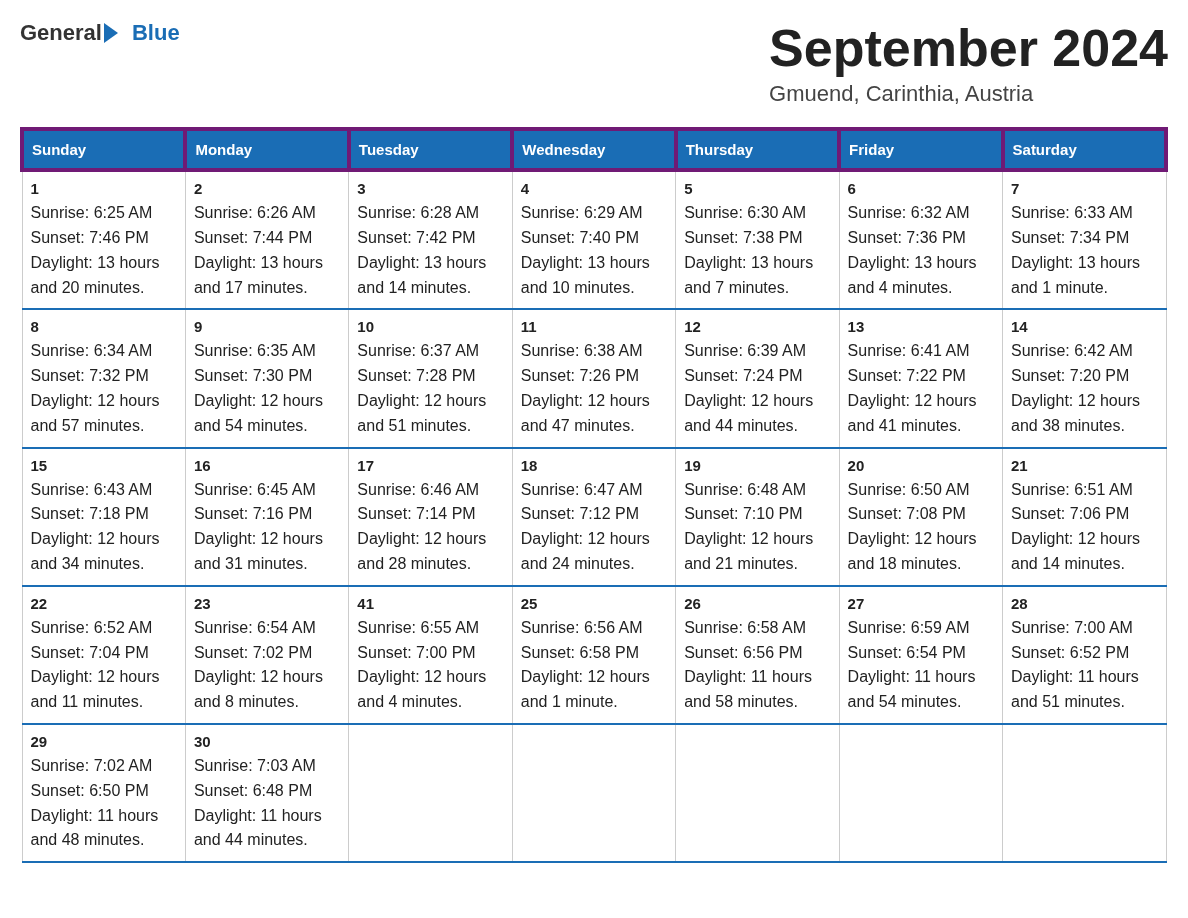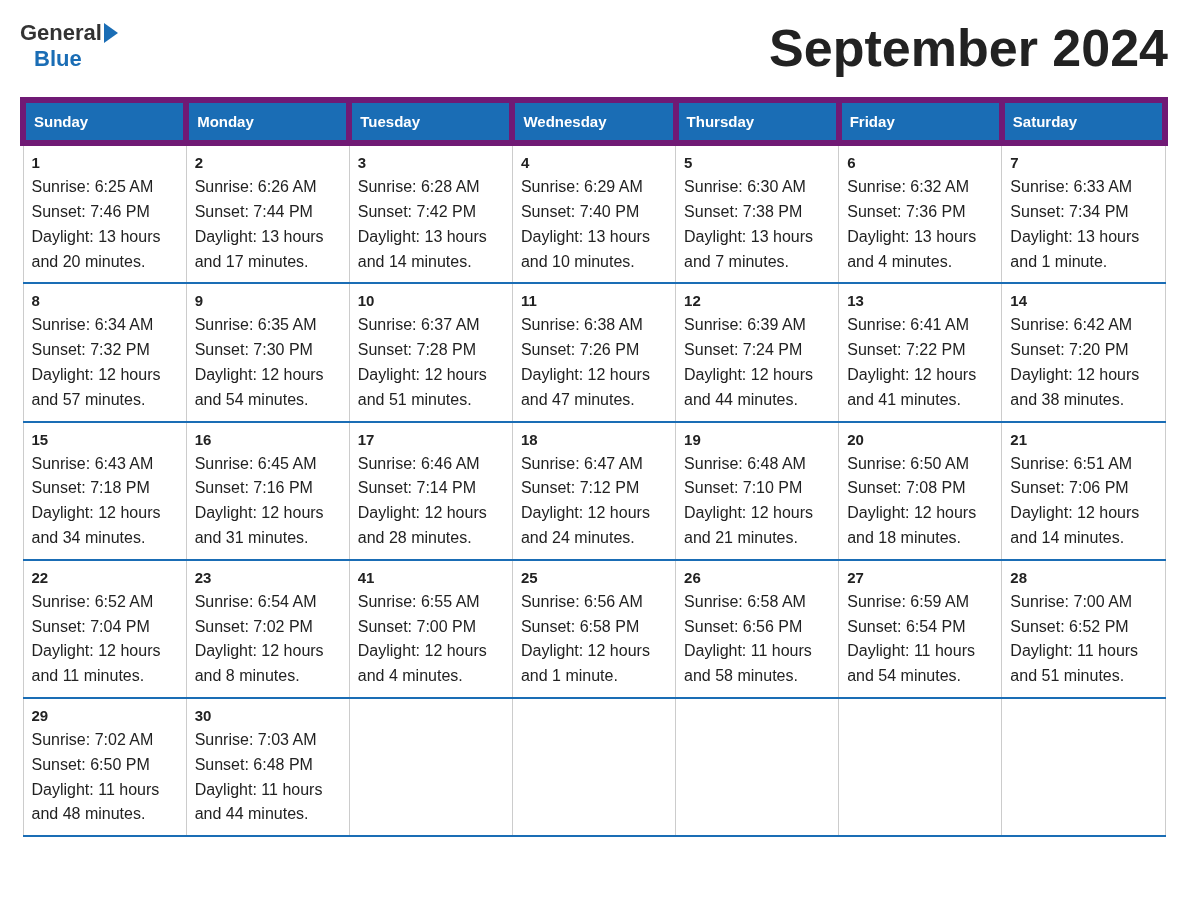--- a/index.html
+++ b/index.html
@@ -25,21 +25,21 @@
       width: 0;
       height: 0;
       border-left: 14px solid #1a6db5;
       border-top: 10px solid transparent;
       border-bottom: 10px solid transparent;
       display: inline-block;
       margin-left: 2px;
     }
     .logo-wrapper {
       display: flex;
-      flex-direction: column;
+      flex-direction: row;
     }
     .logo-line1 {
       display: flex;
       align-items: center;
     }
     .logo-line2 {
       color: #1a6db5;
       font-size: 22px;
       font-weight: bold;
       margin-left: 14px;
@@ -65,21 +65,21 @@
     }
     thead tr {
       background-color: #1a6db5;
       color: #fff;
     }
     thead th {
       padding: 10px 8px;
       font-size: 15px;
       font-weight: bold;
       text-align: left;
-      border: 6px solid #701a75;
+      border: 4px solid #701a75;
     }
     tbody tr {
       border-bottom: 2px solid #1a6db5;
     }
     tbody td {
       vertical-align: top;
       padding: 8px;
       font-size: 13px;
       color: #222;
       border-left: 1px solid #ccc;
@@ -110,20 +110,21 @@
 <div class="header">
   <div class="logo-wrapper">
     <div class="logo-line1">
       <span class="logo-text">General</span>
       <div class="logo-icon"></div>
     </div>
     <div class="logo-line2">Blue</div>
   </div>
   <div class="title-block">
     <div class="month-title">September 2024</div>
+    <div class="subtitle">Gmuend, Carinthia, Austria</div>
   </div>
 </div>
 
 <table>
   <thead>
     <tr>
     <th>Sunday</th>
         <th>Monday</th>
         <th>Tuesday</th>
         <th>Wednesday</th>

